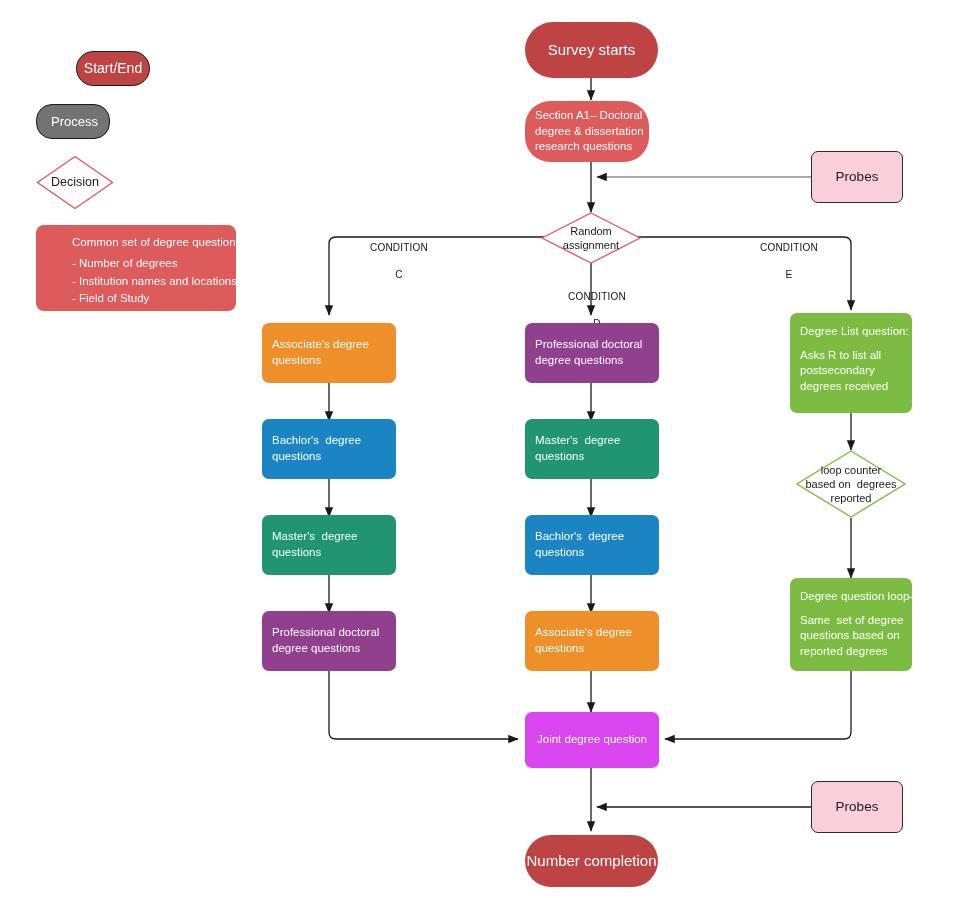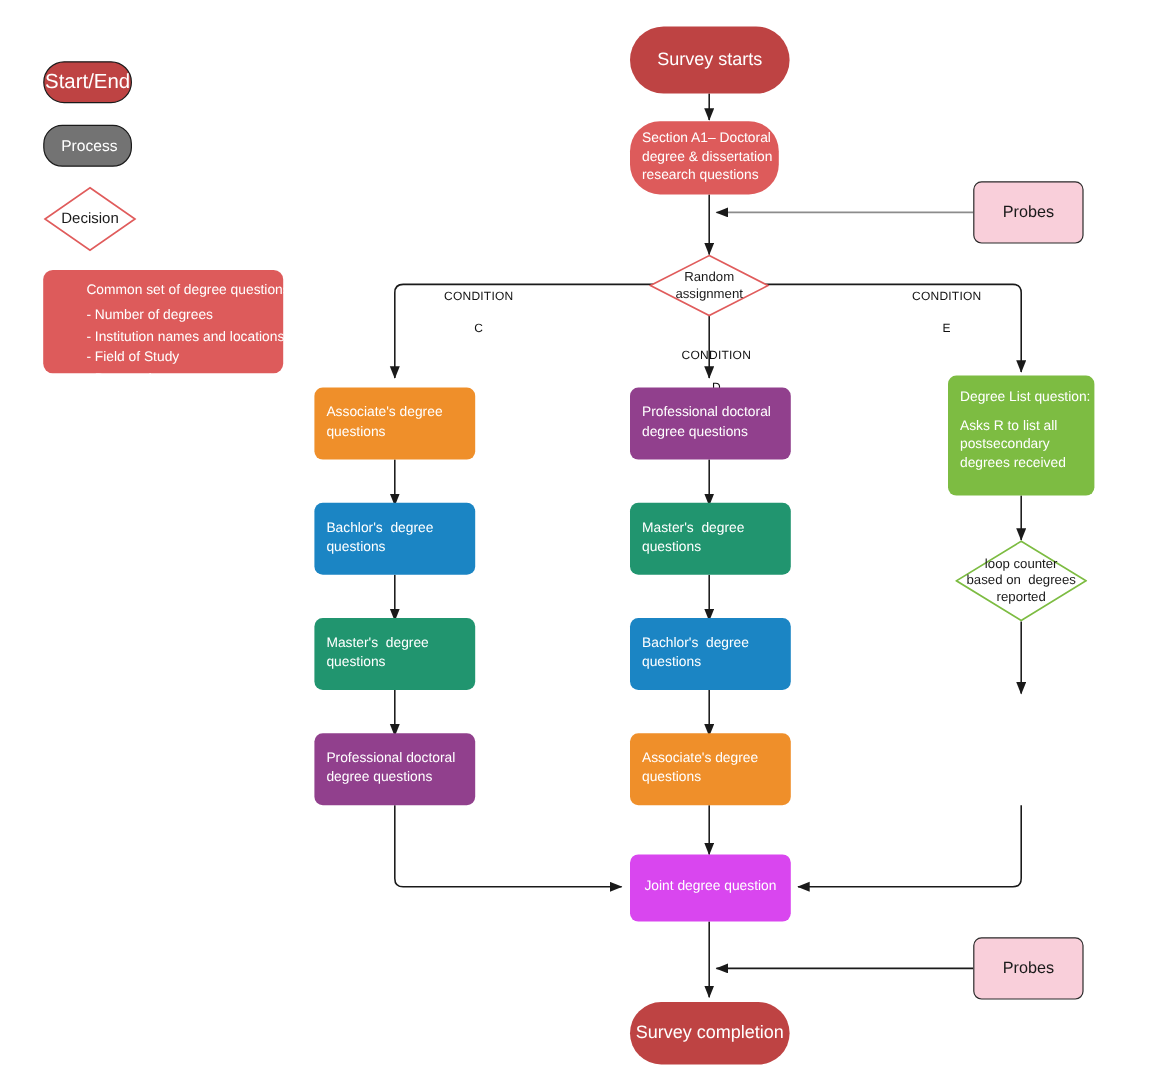--- a/index.html
+++ b/index.html
@@ -38,21 +38,22 @@
   }
   .node .line { display: block; white-space: pre; }
 
   
   .terminator {
     border-radius: 26px;
     border: 1.6px solid #1a1a1a;
     align-items: center;
     justify-content: center;
     text-align: center;
-    font-size: 17px;
+    font-size: 14px;
+    margin-left: 40px;
   }
   .legend-proc {
     border-radius: 5px;
     border: 1.6px solid #1a1a1a;
     justify-content: center;
     font-size: 13px;
     padding-left: 14px;
   }
   .roundbox {
     border-radius: 7px;
@@ -265,26 +266,32 @@
     <span class="line">degrees received</span>
   </div>
 
   <div class="diamond loop-d" style="left:796px; top:450px; width:110px; height:68px;">
     <svg class="dshape" viewBox="0 0 110 68" preserveAspectRatio="none">
       <polygon points="55,1 109,34 55,67 1,34" fill="#ffffff" stroke="#7dbc42" stroke-width="1.4"></polygon>
     </svg>
     <span class="dtext"><span>loop counter</span><br><span>based on  degrees</span><br><span>reported</span></span>
   </div>
 
+  <div class="node roundbox" style="left:790px; top:578px; width:122px; height:93px; background:#7dbc42; justify-content:flex-start; padding-top:11px;">
+    <span class="hdr line" style="margin-bottom:8px;">Degree question loop–</span>
+    <span class="line">Same  set of degree</span>
+    <span class="line">questions based on</span>
+    <span class="line">reported degrees</span>
+  </div>
 
   <div class="node roundbox" style="left:525px; top:712px; width:134px; height:56px; background:#d946ef; align-items:center; text-align:center;">
     <span class="line">Joint degree question</span>
   </div>
 
   <div class="node probe" style="left:811px; top:781px; width:92px; height:52px; background:#f9cfda;">
     <span class="line">Probes</span>
   </div>
 
   <div class="node big-terminator" style="left:525px; top:835px; width:133px; height:52px; background:#be4343;">
-    <span class="line">Survey completion</span>
+    <span class="line">Number completion</span>
   </div>
 
 </div>
 
 </body></html>

